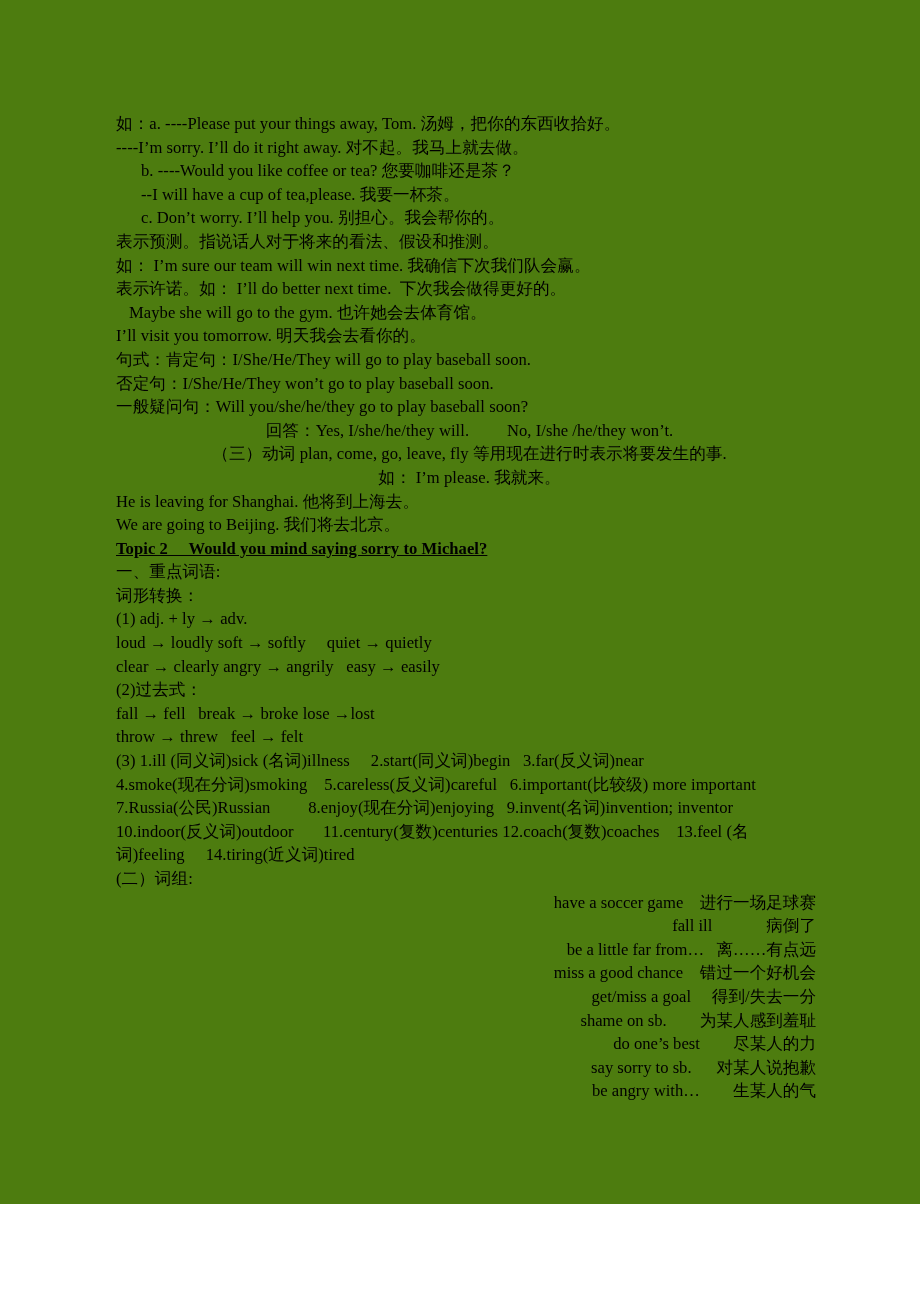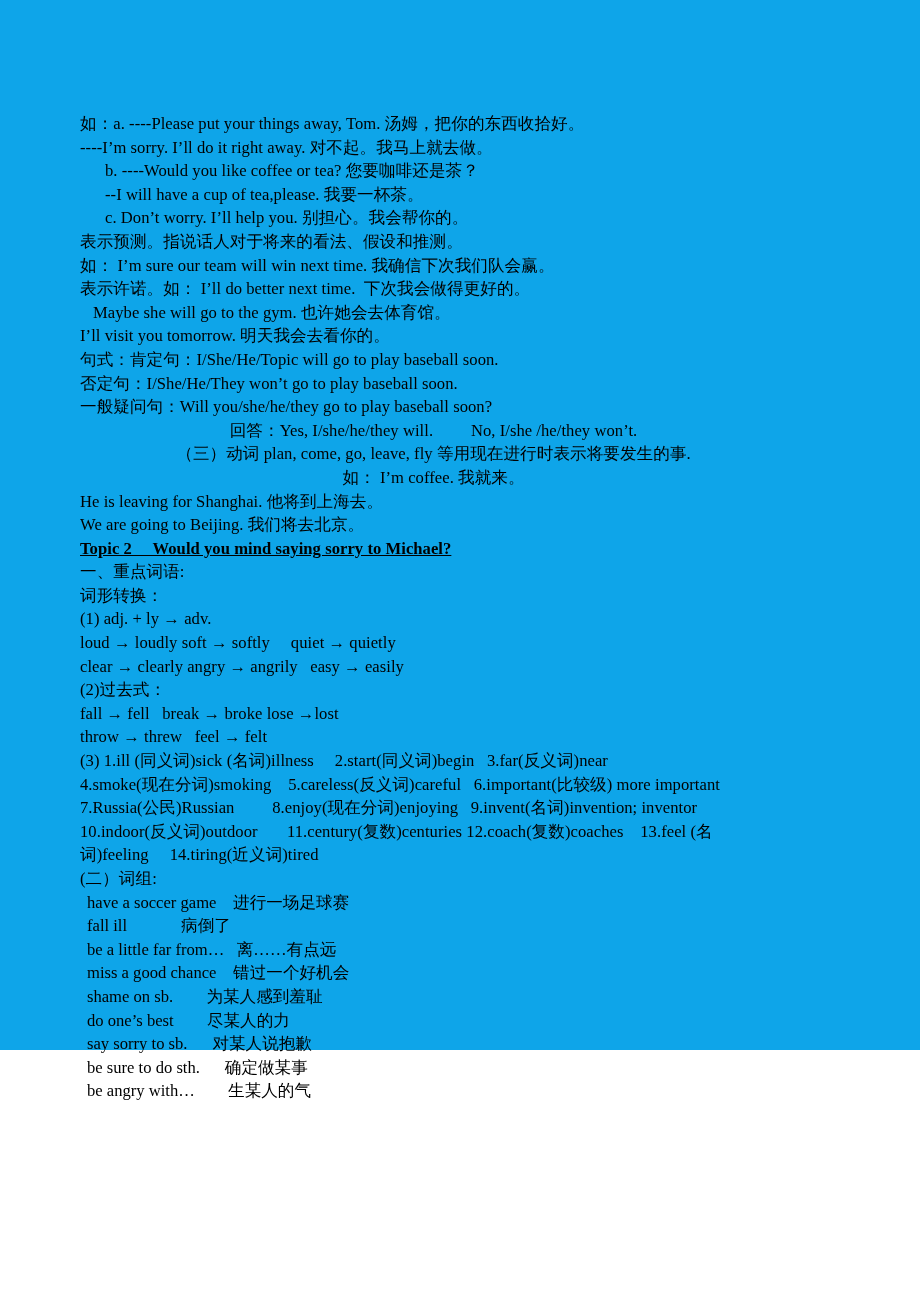--- a/index.html
+++ b/index.html
@@ -11,24 +11,24 @@
   body {
     width: 920px;
     height: 1302px;
     font-family: "Liberation Serif", "DejaVu Serif", serif;
     color: #000000;
     -webkit-font-smoothing: antialiased;
   }
   .page {
     position: relative;
     width: 920px;
-    height: 1050px;
+    height: 1204px;
     box-sizing: border-box;
-    padding: 112px 0 0 80px;
-    background: #0ea5e9;
+    padding: 112px 0 0 116px;
+    background: #4d7c0f;
   }
   .doc {
     width: 700px;
   }
   .ln {
     font-size: 16.6px;
     line-height: 23.6px;
     white-space: pre;
     letter-spacing: 0.05px;
     font-family: "Liberation Serif", "DejaVu Serif", serif;
@@ -49,45 +49,46 @@
   .phrase-row .en {
     display: inline-block;
     vertical-align: baseline;
   }
   .phrase-row .zh {
     display: inline-block;
     vertical-align: baseline;
   }
   .phrases {
     padding-left: 7px;
+    text-align: right;
   }
 </style>
 </head>
 <body>
 
 <div class="page">
   <div class="doc">
 
     <div id="block-future">
         <div class="ln">如：a. ----Please put your things away, Tom. 汤姆，把你的东西收拾好。</div>
         <div class="ln">----I’m sorry. I’ll do it right away. 对不起。我马上就去做。</div>
         <div class="ln i2">b. ----Would you like coffee or tea? 您要咖啡还是茶？</div>
         <div class="ln i2">--I will have a cup of tea,please. 我要一杯茶。</div>
         <div class="ln i2">c. Don’t worry. I’ll help you. 别担心。我会帮你的。</div>
         <div class="ln">表示预测。指说话人对于将来的看法、假设和推测。</div>
         <div class="ln">如： I’m sure our team will win next time. 我确信下次我们队会赢。</div>
         <div class="ln">表示许诺。如： I’ll do better next time.  下次我会做得更好的。</div>
         <div class="ln i1">Maybe she will go to the gym. 也许她会去体育馆。</div>
         <div class="ln">I’ll visit you tomorrow. 明天我会去看你的。</div>
-        <div class="ln">句式：肯定句：I/She/He/Topic will go to play baseball soon.</div>
+        <div class="ln">句式：肯定句：I/She/He/They will go to play baseball soon.</div>
         <div class="ln">否定句：I/She/He/They won’t go to play baseball soon.</div>
         <div class="ln">一般疑问句：Will you/she/he/they go to play baseball soon?</div>
         <div class="ln i3">回答：Yes, I/she/he/they will.         No, I/she /he/they won’t.</div>
         <div class="ln i3">（三）动词 plan, come, go, leave, fly 等用现在进行时表示将要发生的事.</div>
-        <div class="ln i3">如： I’m coffee. 我就来。</div>
+        <div class="ln i3">如： I’m please. 我就来。</div>
         <div class="ln">He is leaving for Shanghai. 他将到上海去。</div>
         <div class="ln">We are going to Beijing. 我们将去北京。</div>
       </div>
 
     <div class="ln bold">Topic 2     Would you mind saying sorry to Michael?</div>
 
     <div id="block-keywords">
         <div class="ln">一、重点词语:</div>
         <div class="ln">词形转换：</div>
         <div class="ln">(1) adj. + ly → adv.</div>
@@ -102,21 +103,21 @@
         <div class="ln">10.indoor(反义词)outdoor       11.century(复数)centuries 12.coach(复数)coaches    13.feel (名</div>
         <div class="ln">词)feeling     14.tiring(近义词)tired</div>
         <div class="ln">(二）词组:</div>
       </div>
 
     <div class="phrases" id="block-phrases">
         <div class="phrase-row"><span class="en">have a soccer game</span><span>    </span><span class="zh">进行一场足球赛</span></div>
         <div class="phrase-row"><span class="en">fall ill</span><span>             </span><span class="zh">病倒了</span></div>
         <div class="phrase-row"><span class="en">be a little far from…</span><span>   </span><span class="zh">离……有点远</span></div>
         <div class="phrase-row"><span class="en">miss a good chance</span><span>    </span><span class="zh">错过一个好机会</span></div>
+        <div class="phrase-row"><span class="en">get/miss a goal</span><span>     </span><span class="zh">得到/失去一分</span></div>
         <div class="phrase-row"><span class="en">shame on sb.</span><span>        </span><span class="zh">为某人感到羞耻</span></div>
         <div class="phrase-row"><span class="en">do one’s best</span><span>        </span><span class="zh">尽某人的力</span></div>
         <div class="phrase-row"><span class="en">say sorry to sb.</span><span>      </span><span class="zh">对某人说抱歉</span></div>
-        <div class="phrase-row"><span class="en">be sure to do sth.</span><span>      </span><span class="zh">确定做某事</span></div>
         <div class="phrase-row"><span class="en">be angry with…</span><span>        </span><span class="zh">生某人的气</span></div>
       </div>
 
   </div>
 </div>
 
 </body></html>

